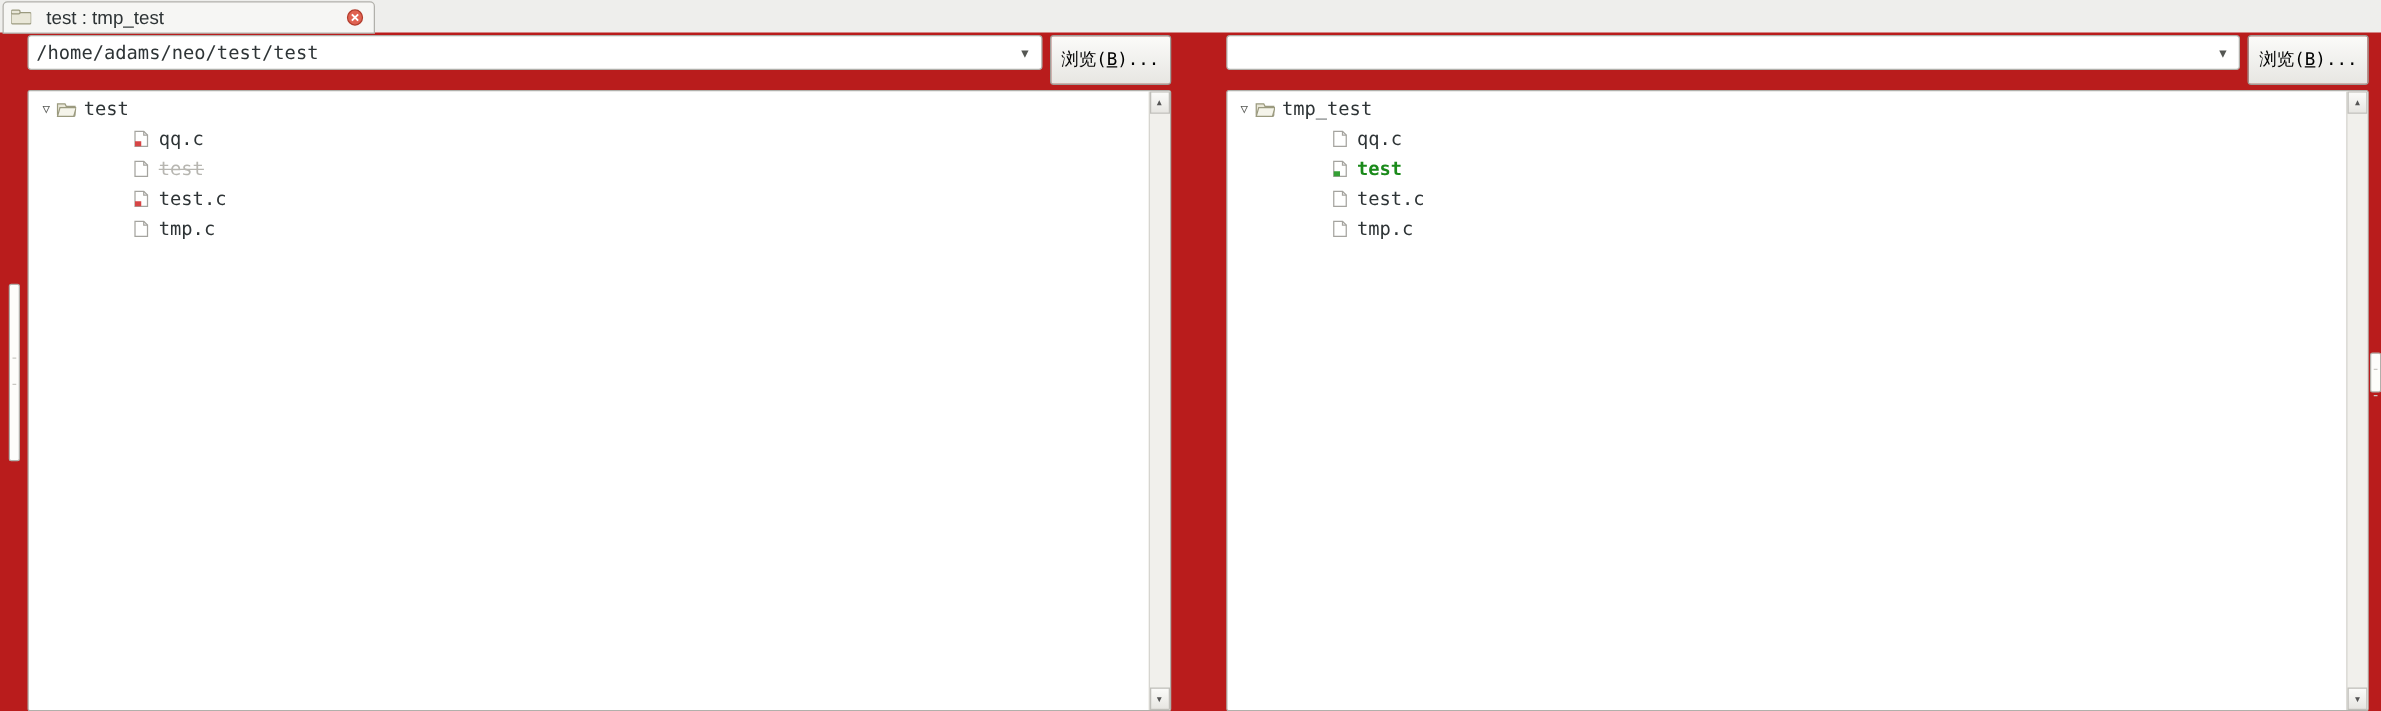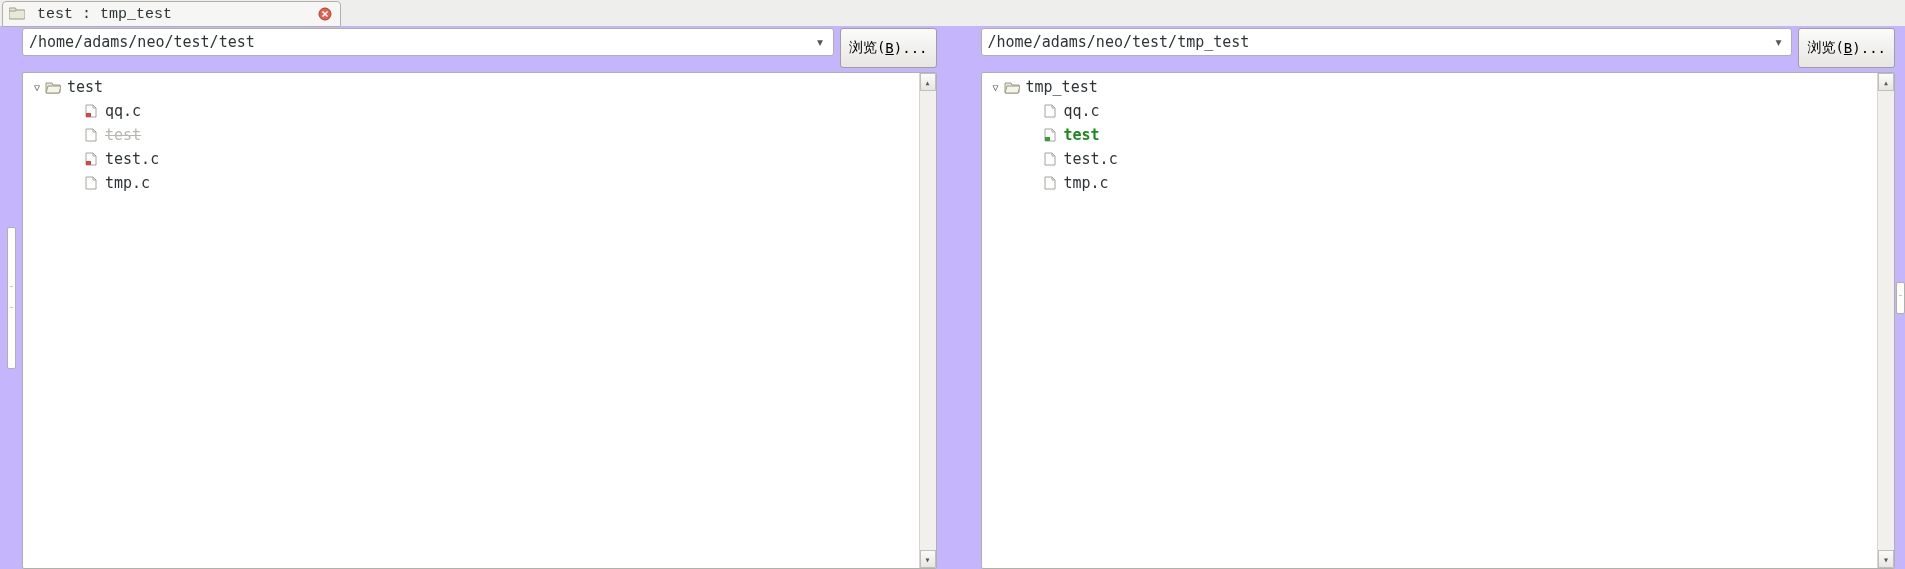--- a/index.html
+++ b/index.html
@@ -28,33 +28,33 @@
     height: 24px;
     padding: 0 8px 0 6px;
     background: #f6f6f4;
     border: 1px solid #b1b0ab;
     border-top-left-radius: 4px;
     border-top-right-radius: 4px;
     margin-right: 2px;
     position: relative;
     top: 1px;
   }
-  .tab-title { font-family: Liberation Mono, monospace; }
+  .tab-title { font-family: Liberation Sans, sans-serif; }
   .close-icon {
     width: 14px; height: 14px;
     margin-left: 140px;
     display: inline-flex; align-items: center; justify-content: center;
   }
   .close-icon svg { display: block; }
 
   
   .split {
     display: flex;
     height: calc(100% - 26px);
-    background: #c4b5fd;
+    background: #b91c1c;
   }
   .gutter-left, .gutter-mid, .gutter-right {
     flex: 0 0 auto;
     display: flex;
     align-items: center;
     justify-content: center;
   }
   .gutter-left  { width: 22px; }
   .gutter-mid   { width: 44px; }
   .gutter-right { width: 10px; }
@@ -151,21 +151,21 @@
   
   .row {
     display: flex;
     align-items: center;
     height: 24px;
     padding-left: 4px;
     font-family: monospace;
     white-space: nowrap;
   }
   .row.depth0 { padding-left: 8px; }
-  .row.depth1 { padding-left: 46px; }
+  .row.depth1 { padding-left: 68px; }
 
   .twisty {
     width: 12px; height: 12px;
     display: inline-flex; align-items: center; justify-content: center;
     margin-right: 2px;
     color: #555753; font-size: 10px;
     flex: 0 0 12px;
   }
   .twisty.none { visibility: hidden; }
 
@@ -317,21 +317,20 @@
         <div class="arrow dn">▾</div>
       </div>
     </div>
   </div>
 
   <div class="gutter-mid"></div>
 
   <div class="pane">
     <div class="path-row">
       <div class="path-input">
-        <span>/home/adams/neo/test/tmp_test</span>
         <span style="flex:1"></span>
         <span class="path-dd">▾</span>
       </div>
       <button class="browse-btn">
         <span>浏览(</span>
           <span class="ul">B</span>
           <span>)...</span>
       </button>
     </div>
 

